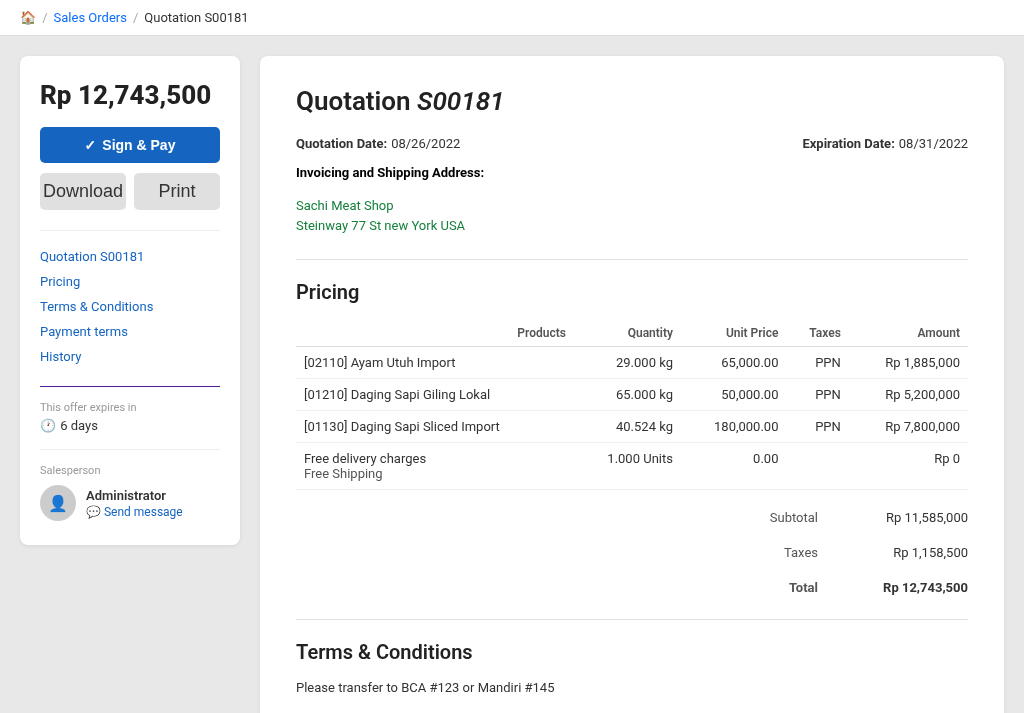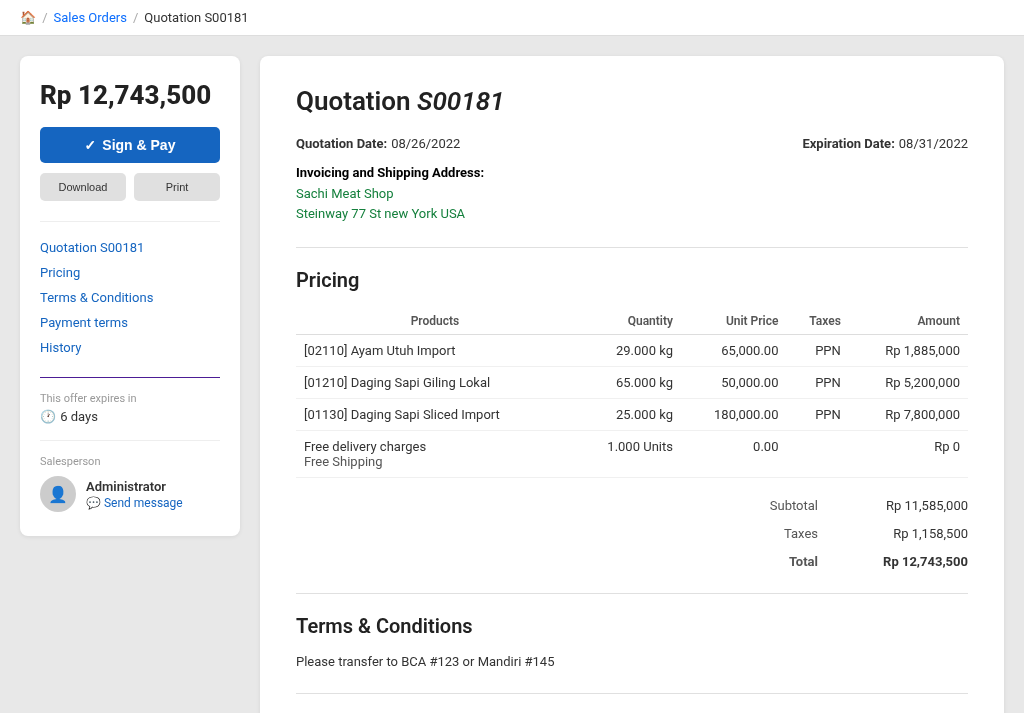--- a/index.html
+++ b/index.html
@@ -70,21 +70,21 @@
       gap: 8px;
       margin-bottom: 20px;
     }
     .btn-action {
       flex: 1;
       background: #e0e0e0;
       color: #333;
       border: none;
       border-radius: 5px;
       padding: 8px 0;
-      font-size: 11px;
+      font-size: 18px;
       cursor: pointer;
     }
     .sidebar-nav {
       display: flex;
       flex-direction: column;
       gap: 6px;
       margin-bottom: 20px;
       border-top: 1px solid #eee;
       padding-top: 16px;
     }
@@ -162,60 +162,60 @@
     .meta-row {
       display: flex;
       justify-content: space-between;
       margin-bottom: 14px;
       font-size: 13px;
       color: #333;
     }
     .meta-row .meta-item { display: flex; gap: 4px; }
     .meta-row .meta-label { font-weight: 700; }
     .address-block { margin-bottom: 24px; }
-    .address-label { font-size: 13px; font-weight: 700; margin-bottom: 4px; }
+    .address-label { font-size: 13px; font-weight: 700; margin-bottom: 16px; }
     .address-text { font-size: 13px; color: #15803d; line-height: 1.5; }
     .section-divider { border: none; border-top: 1px solid #e0e0e0; margin: 20px 0; }
     .section-title {
       font-size: 20px;
       font-weight: 600;
       color: #222;
       margin-bottom: 16px;
     }
     
     .pricing-table {
       width: 100%;
       border-collapse: collapse;
       font-size: 13px;
       margin-bottom: 20px;
     }
     .pricing-table thead tr {
       border-bottom: 1px solid #ddd;
     }
     .pricing-table th {
-      text-align: center;
+      text-align: right;
       font-weight: 600;
       color: #555;
       padding: 6px 8px;
       font-size: 12px;
     }
     .pricing-table th.right { text-align: right; }
     .pricing-table td {
       padding: 8px 8px;
       color: #333;
       vertical-align: top;
     }
     .pricing-table td.right { text-align: right; }
     .pricing-table tbody tr { border-bottom: 1px solid #f0f0f0; }
     .totals-section {
       display: flex;
       flex-direction: column;
       align-items: flex-end;
       margin-bottom: 24px;
-      gap: 13px;
+      gap: 20px;
       font-size: 13px;
     }
     .totals-row {
       display: flex;
       gap: 40px;
       justify-content: flex-end;
     }
     .totals-row .label { color: #555; min-width: 80px; text-align: right; }
     .totals-row .value { color: #333; min-width: 110px; text-align: right; }
     .totals-row.total-row .label { font-weight: 700; }
@@ -327,21 +327,21 @@
           </tr>
           <tr>
             <td>[01210] Daging Sapi Giling Lokal</td>
             <td class="right">65.000 kg</td>
             <td class="right">50,000.00</td>
             <td class="right">PPN</td>
             <td class="right">Rp 5,200,000</td>
           </tr>
           <tr>
             <td>[01130] Daging Sapi Sliced Import</td>
-            <td class="right">25.000 kg</td>
+            <td class="right">40.524 kg</td>
             <td class="right">180,000.00</td>
             <td class="right">PPN</td>
             <td class="right">Rp 7,800,000</td>
           </tr>
           <tr>
             <td>Free delivery charges<br><span style="color:#555">Free Shipping</span></td>
             <td class="right">1.000 Units</td>
             <td class="right">0.00</td>
             <td class="right"></td>
             <td class="right">Rp 0</td>

